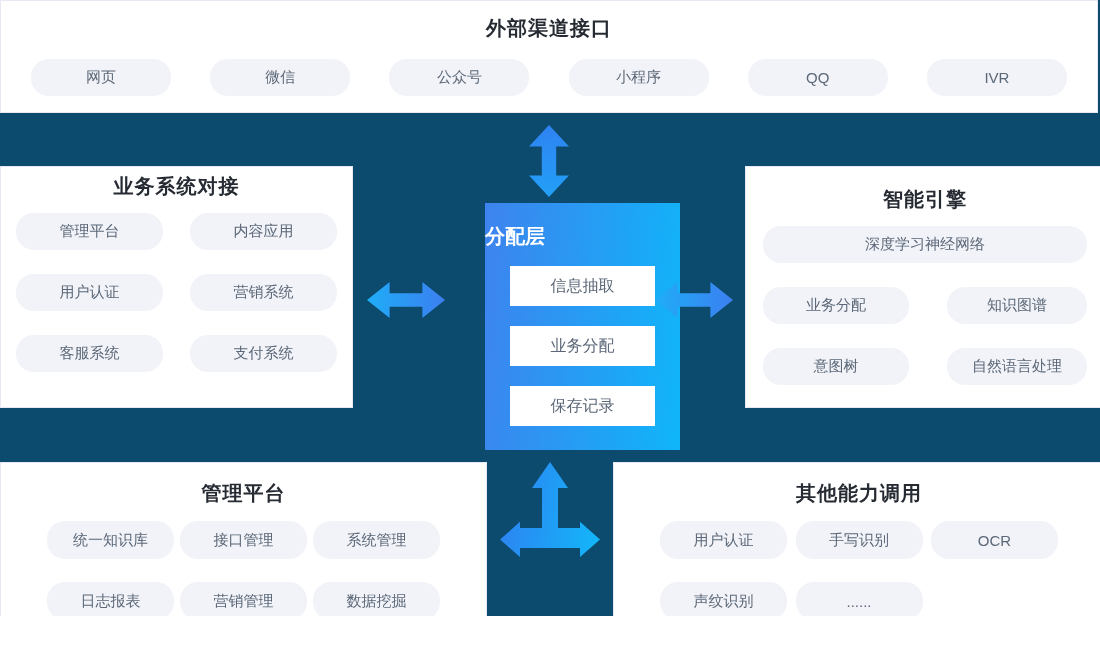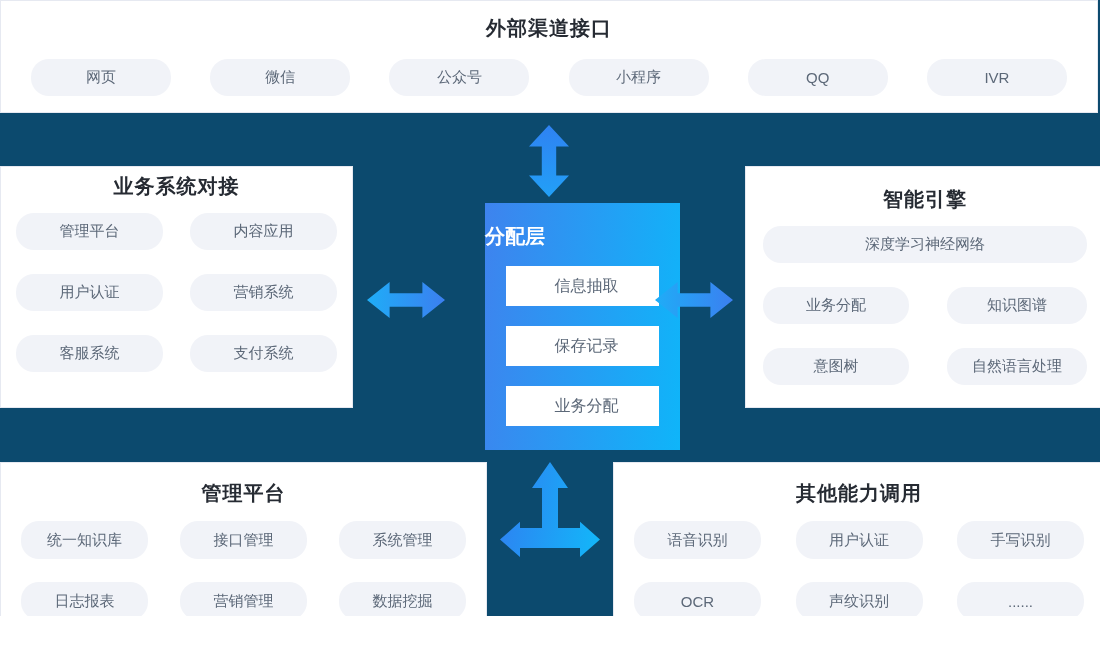--- a/index.html
+++ b/index.html
@@ -27,32 +27,32 @@
   .grid2{display:grid;grid-template-columns:147px 147px;justify-content:space-between;
          padding:0 15px;row-gap:24px;margin-top:13px;}
   
   .right-card{left:745px;top:166px;width:360px;height:242px;padding-top:19px;}
   .wide-item{margin:13px 17px 0 17px;}
   .right-card .grid2{grid-template-columns:146px 140px;padding:0 17px;margin-top:24px;}
   
   .bl-card{left:0;top:462px;width:487px;height:195px;padding-top:17px;}
   .br-card{left:613px;top:462px;width:492px;height:195px;padding-top:17px;}
   .grid3{display:grid;grid-template-columns:127px 127px 127px;justify-content:space-between;
-         padding:0 20px;row-gap:23px;margin-top:14px;}
+         padding:0 46px;row-gap:23px;margin-top:14px;}
   .grid3 .item{height:38px;}
   
   .center-box{
     position:absolute;left:476px;top:203px;width:195px;height:247px;
     background:linear-gradient(95deg,#3e83ee,#0fb5f9);
     padding-top:20px;box-sizing:border-box;margin-left:9px;
   }
   .center-box h2{color:#fff;margin:0 0 16px 0;font-size:20px;}
   .center-item{
     width:145px;height:40px;margin:0 auto 20px auto;background:#fff;
-    color:#5c6878;font-size:16px;display:flex;align-items:center;justify-content:center;padding-left:8px;
+    color:#5c6878;font-size:16px;display:flex;align-items:center;justify-content:center;
   }
   
   .arrow{position:absolute;}
   .arrow-v{
     left:529px;top:125px;width:40px;height:72px;
     background:linear-gradient(180deg,#2f82f2,#22a0f7);
     clip-path:polygon(50% 0,100% 30%,68% 30%,68% 70%,100% 70%,50% 100%,0 70%,32% 70%,32% 30%,0 30%);
   }
   .arrow-h{
     width:78px;height:36px;
@@ -94,22 +94,22 @@
       <div class="item">用户认证</div>
       <div class="item">营销系统</div>
       <div class="item">客服系统</div>
       <div class="item">支付系统</div>
     </div>
   </section>
 
   <section class="center-box">
     <h2>分配层</h2>
     <div class="center-item">信息抽取</div>
+    <div class="center-item">业务分配</div>
     <div class="center-item">保存记录</div>
-    <div class="center-item">业务分配</div>
   </section>
 
   <section class="card right-card">
     <h2>智能引擎</h2>
     <div class="item wide-item">深度学习神经网络</div>
     <div class="grid2">
       <div class="item">业务分配</div>
       <div class="item">知识图谱</div>
       <div class="item">意图树</div>
       <div class="item">自然语言处理</div>
@@ -124,21 +124,20 @@
       <div class="item">系统管理</div>
       <div class="item">日志报表</div>
       <div class="item">营销管理</div>
       <div class="item">数据挖掘</div>
     </div>
   </section>
 
   <section class="card br-card">
     <h2>其他能力调用</h2>
     <div class="grid3">
-      <div class="item">语音识别</div>
       <div class="item">用户认证</div>
       <div class="item">手写识别</div>
       <div class="item">OCR</div>
       <div class="item">声纹识别</div>
       <div class="item">......</div>
     </div>
   </section>
 
   <div class="arrow arrow-v"></div>
   <div class="arrow arrow-h arrow-left"></div>

